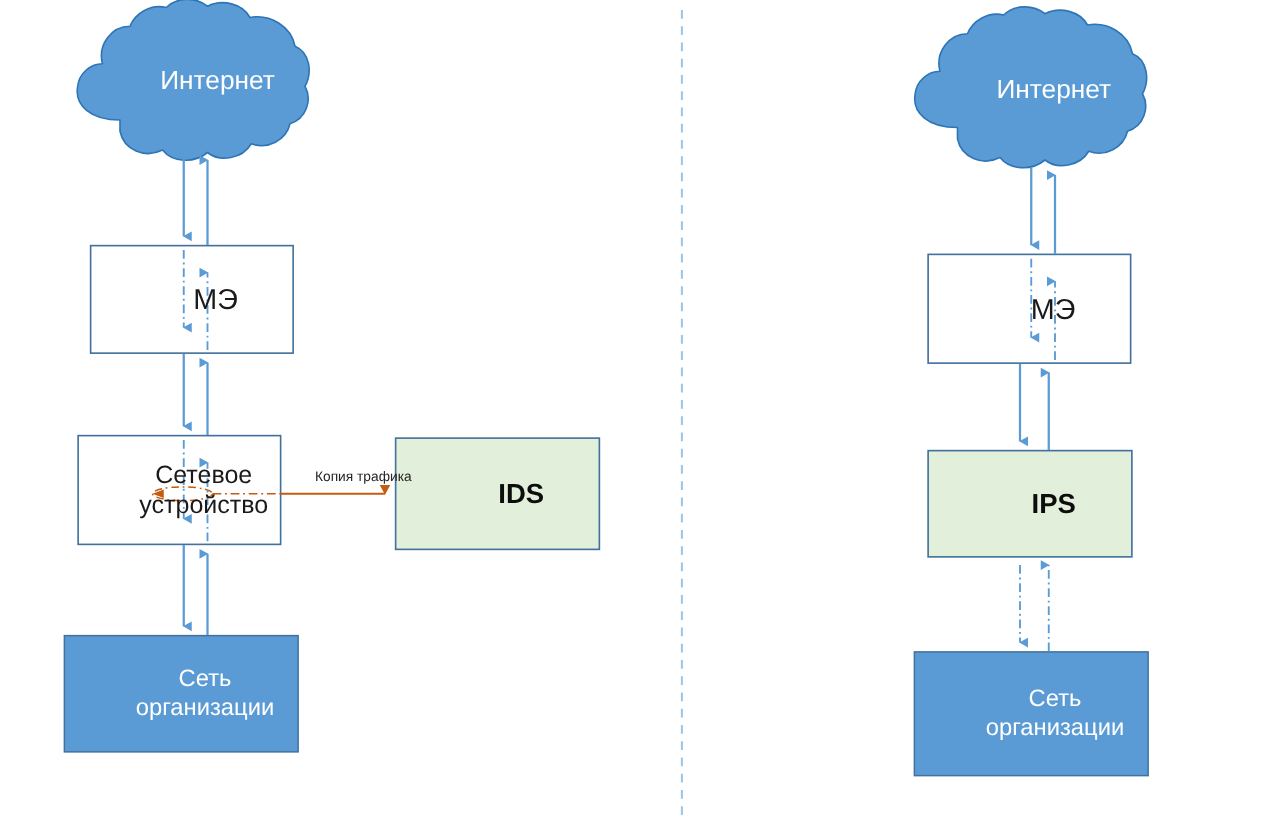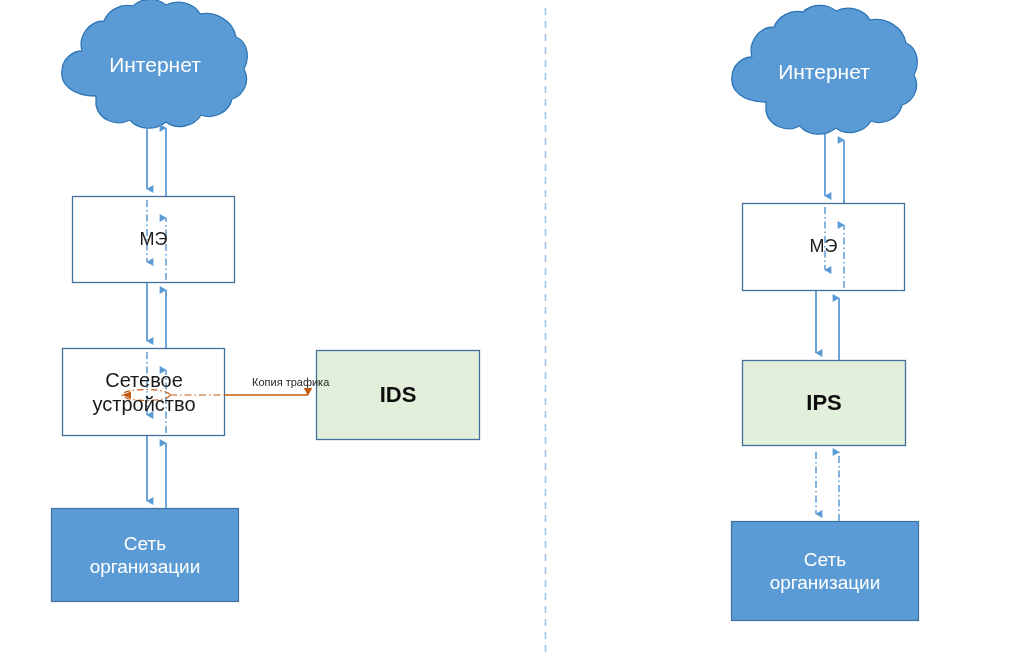--- a/index.html
+++ b/index.html
@@ -25,23 +25,24 @@
     height: 660px;
   }
   .box-label {
     position: absolute;
     display: flex;
     align-items: center;
     justify-content: center;
     text-align: center;
     pointer-events: none;
     line-height: 1.22;
+    padding-left: 19px;
   }
   .lbl-me {
-    font-size: 18px;
+    font-size: 23px;
     color: #1a1a1a;
     font-weight: 400;
   }
   .lbl-device {
     font-size: 20px;
     color: #1a1a1a;
     font-weight: 400;
   }
   .lbl-sensor {
     font-size: 22px;

